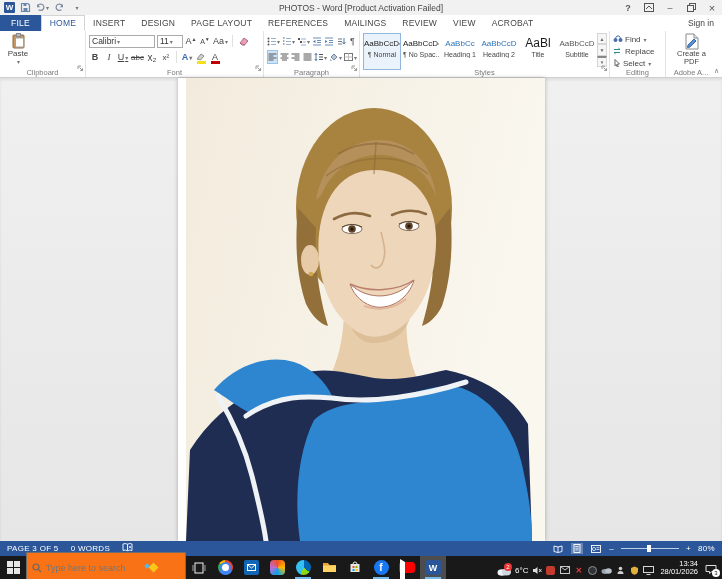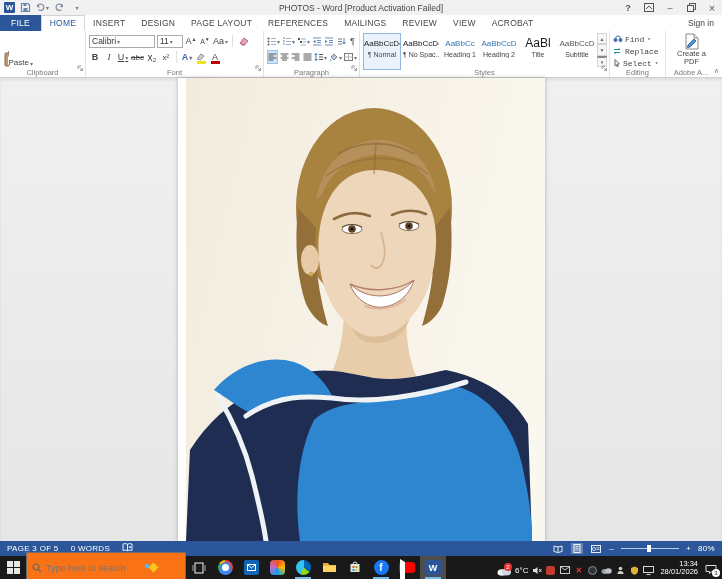--- a/index.html
+++ b/index.html
@@ -31,21 +31,21 @@
             border-bottom:1px solid #cfcfcf; display:flex; }
   .rgroup { position:relative; height:100%; border-right:1px solid #e3e3e3; padding:2px 2px 10px 3px; }
   .rlabel { position:absolute; bottom:0; left:0; right:0; text-align:center; font-size:7.5px; color:#7b7b7b; }
   .launcher { position:absolute; right:1px; bottom:1px; }
   .btn { display:inline-flex; align-items:center; justify-content:center; color:#444; }
   .dd::after { content:"▾"; font-size:6px; color:#777; margin-left:1px; }
   .frow { display:flex; align-items:center; gap:2px; height:16px; }
 
   
   .g-clip { width:86px; display:flex; }
-  .paste-btn { width:30px; height:34px; display:flex; align-items:flex-end; font-size:8px; color:#444; }
+  .paste-btn { width:30px; height:34px; display:flex; flex-direction:column; align-items:center; font-size:8px; color:#444; }
   .clip-small { display:flex; flex-direction:column; justify-content:flex-start; margin-left:2px; }
   .smallcmd { display:flex; align-items:center; gap:2px; font-size:8px; color:#444; height:11px; white-space:nowrap; }
 
   
   .g-font { width:178px; }
   .combo { border:1px solid #ababab; height:13px; background:#fff; font-size:8.5px; color:#333;
            display:flex; align-items:center; padding:0 2px; }
   .fbtn { min-width:12px; height:14px; font-size:9px; }
   .bold { font-weight:bold; }
   .ital { font-family:"Liberation Serif", serif; font-style:italic; }
@@ -70,21 +70,21 @@
   .stylecard.sel { border:1px solid #92b6de; background:#eaf3fb; }
   .sprev { font-size:8px; color:#222; line-height:13px; height:14px; white-space:nowrap; overflow:hidden; }
   .sprev.hblue { color:#2e74b5; }
   .sprev.title { font-size:12px; color:#1a1a1a; }
   .sname { font-size:7px; color:#444; white-space:nowrap; overflow:hidden; }
   .stylescroll { width:11px; display:flex; flex-direction:column; margin-left:1px; }
   .sscr { height:12px; border:1px solid #d5d5d5; font-size:5px; color:#666; display:flex; align-items:center; justify-content:center; background:#f6f6f6; }
 
   
   .g-edit { width:56px; }
-  .editrow { display:flex; align-items:center; gap:2px; font-size:8px; color:#444; height:12px; white-space:nowrap;font-family:Liberation Mono, monospace; }
+  .editrow { display:flex; align-items:center; gap:2px; font-size:8px; color:#444; height:12px; white-space:nowrap; }
 
   
   .g-adobe { width:50px; border-right:none; }
   .adobe-btn { width:100%; height:34px; display:flex; flex-direction:column; align-items:center; font-size:7.5px; color:#444; line-height:8px; text-align:center; }
   .ribbon-collapse { position:absolute; right:3px; bottom:2px; font-size:7px; color:#777; }
 
   
   .docarea { position:absolute; top:78px; left:0; width:722px; height:463px;
              background:linear-gradient(#f0f0f0,#e6e6e6); box-shadow:inset 0 2px 3px rgba(0,0,0,.08); }
   .page { position:absolute; left:178px; top:0; width:367px; height:463px; background:#fff;

